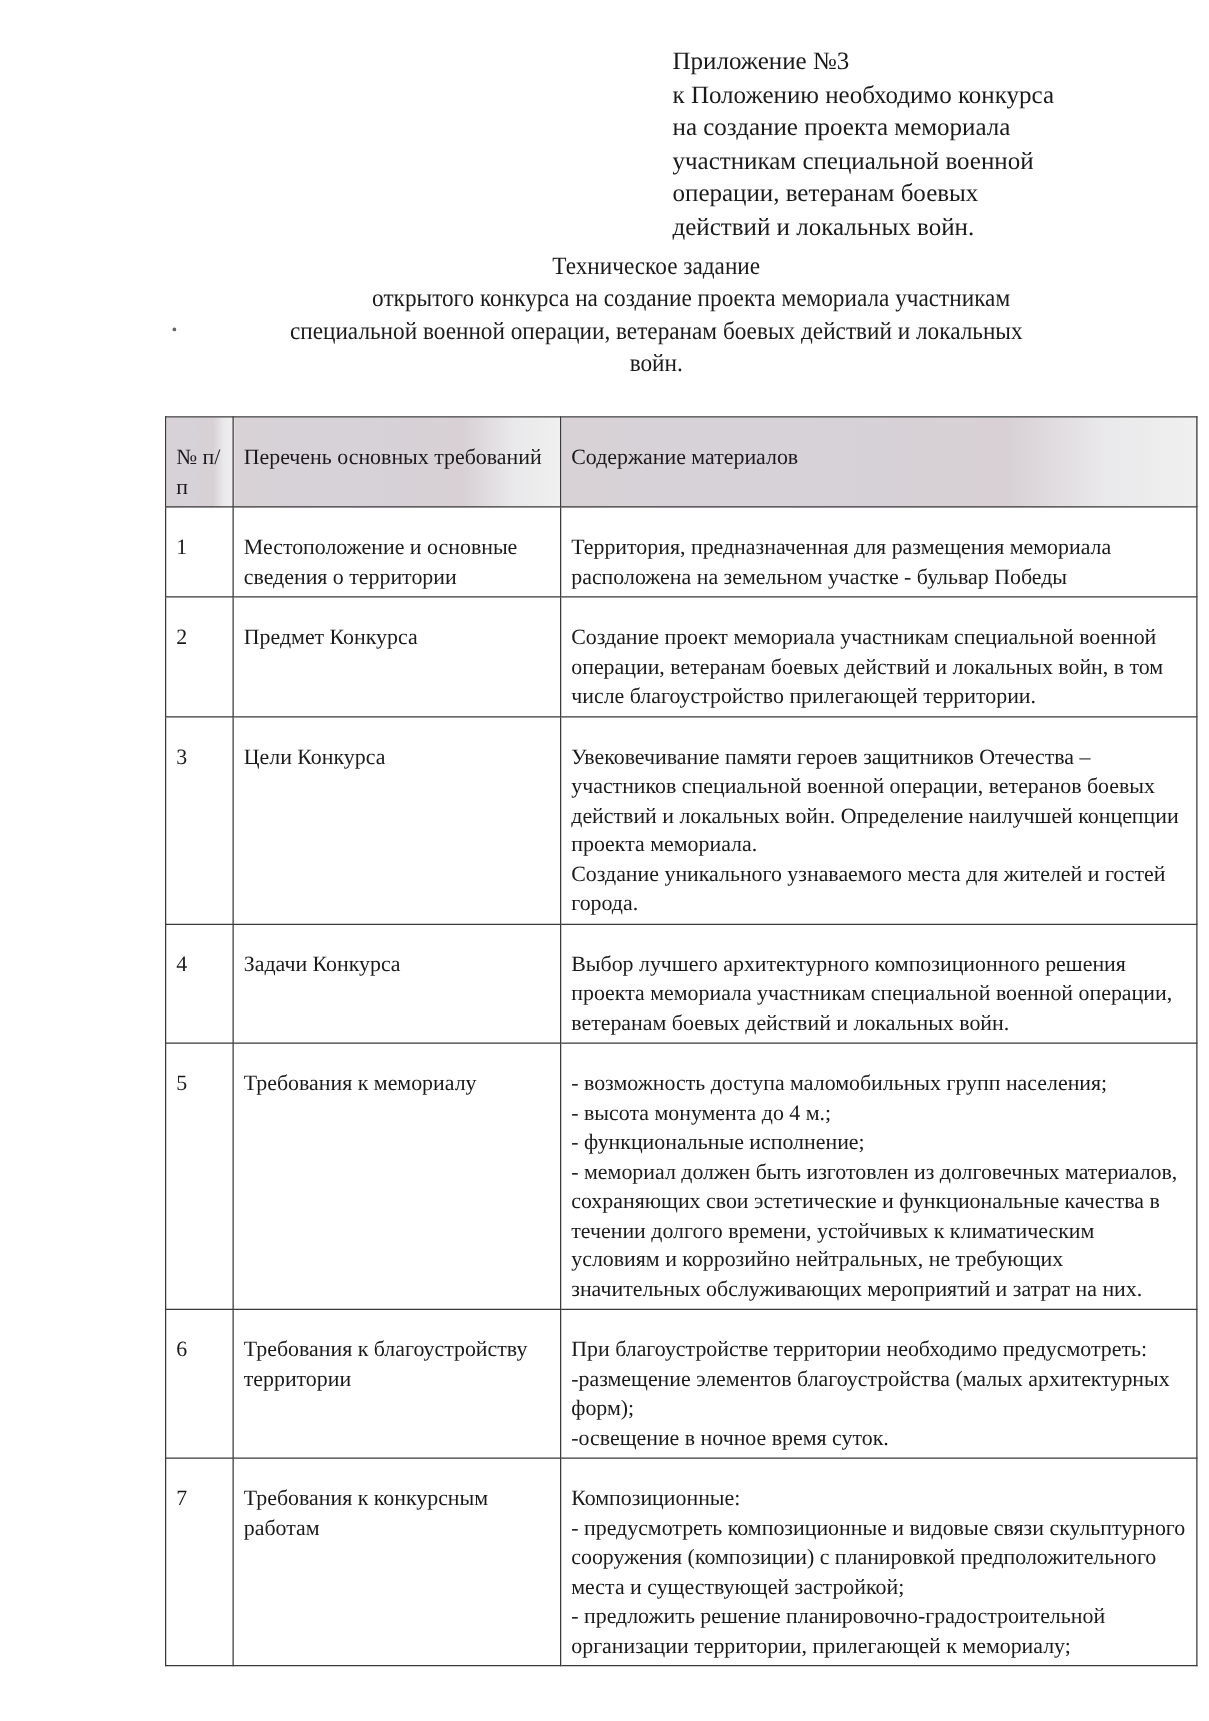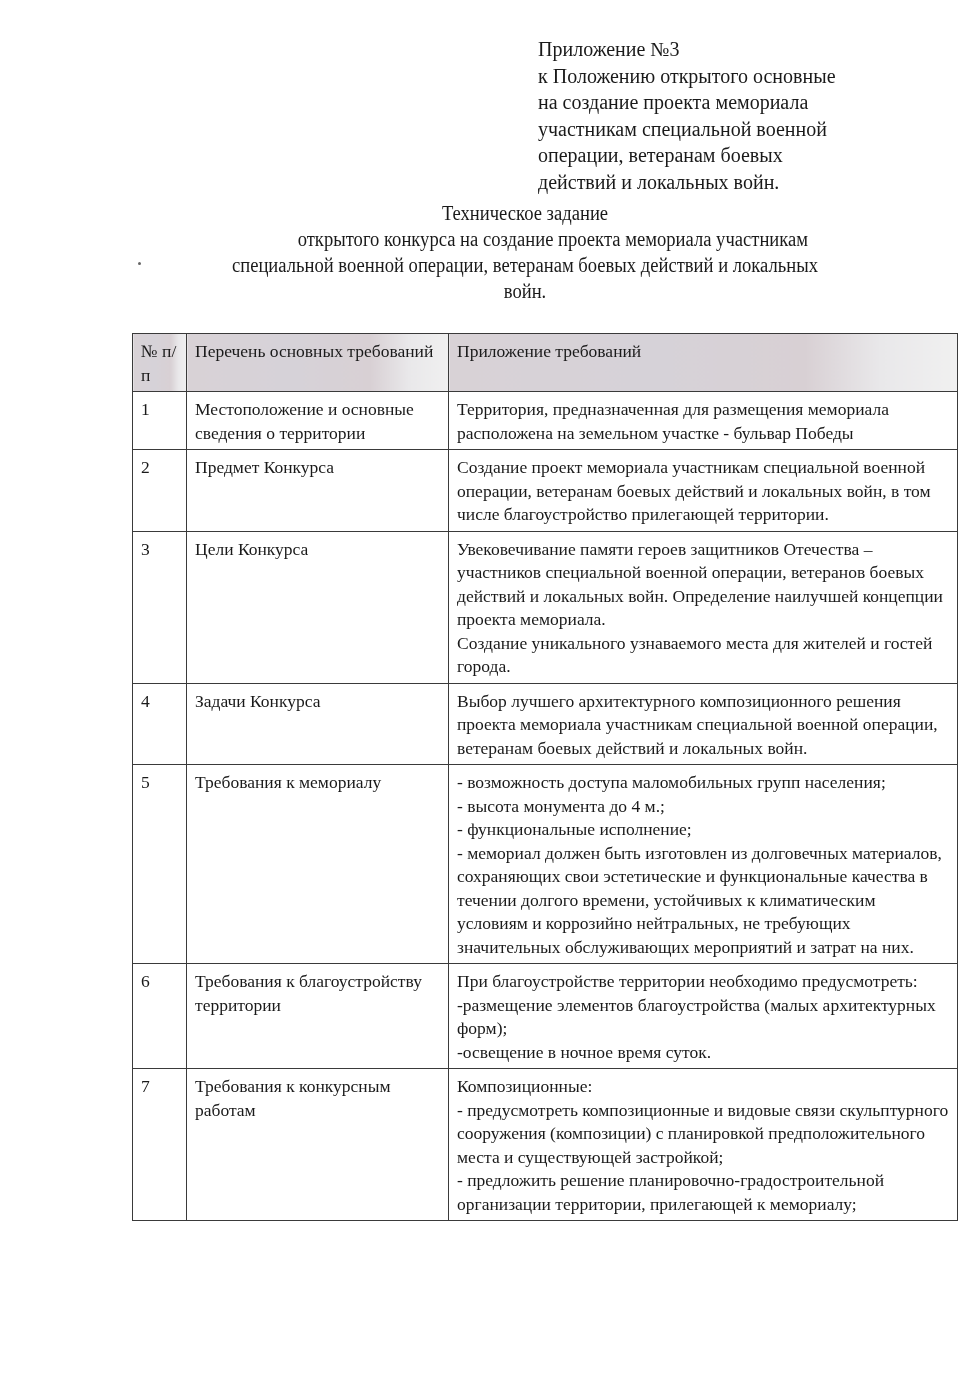--- a/index.html
+++ b/index.html
@@ -21,37 +21,37 @@
   .title .l4 { }
   .dot { position: absolute; left: 138px; top: 262px; width: 3px; height: 3px; background: #666; border-radius: 50%; }
   table.req {
     position: absolute; left: 132px; top: 333px;
     width: 826px; border-collapse: collapse;
     font-family: "Liberation Serif", "DejaVu Serif", serif;
     font-size: 17.5px; line-height: 23.5px;
   }
   table.req td, table.req th {
     border: 1.5px solid #3a3a3a; vertical-align: top;
-    padding: 6px 8px 4px 8px; text-align: left; font-weight: normal;
+    padding: 20px 8px 4px 8px; text-align: left; font-weight: normal;
   }
   table.req col.c1 { width: 54px; }
   table.req col.c2 { width: 262px; }
   table.req thead th {
     background: linear-gradient(90deg, #d8d2d6 0%, #d6d2d8 40%, #d8d0d4 70%, #e9e8ea 85%, #f0f0f0 100%);
   }
   td.just { text-align: justify; }
   .line { display: block; }
   .bold { font-weight: normal; }
 </style>
 </head>
 <body class="serif">
 
 <div class="appendix">
   <div>Приложение №3</div>
-  <div>к Положению открытого основные</div>
+  <div>к Положению необходимо конкурса</div>
   <div>на создание проекта мемориала</div>
   <div>участникам специальной военной</div>
   <div>операции, ветеранам боевых</div>
   <div>действий и локальных войн.</div>
 </div>
 
 <span class="dot"></span>
 
 <div class="title">
   <div class="l1">Техническое задание</div>
@@ -63,21 +63,21 @@
 <table class="req">
   <colgroup>
       <col class="c1">
       <col class="c2">
       <col class="c3">
     </colgroup>
   <thead>
     <tr>
       <th>№ п/п</th>
       <th>Перечень основных требований</th>
-      <th>Приложение требований</th>
+      <th>Содержание материалов</th>
     </tr>
   </thead>
   <tbody>
     <tr>
       <td>1</td>
       <td>Местоположение и основные сведения о территории</td>
       <td class="just">
         <span class="line">Территория, предназначенная для размещения мемориала расположена на земельном участке - бульвар Победы</span>
       </td>
     </tr>

